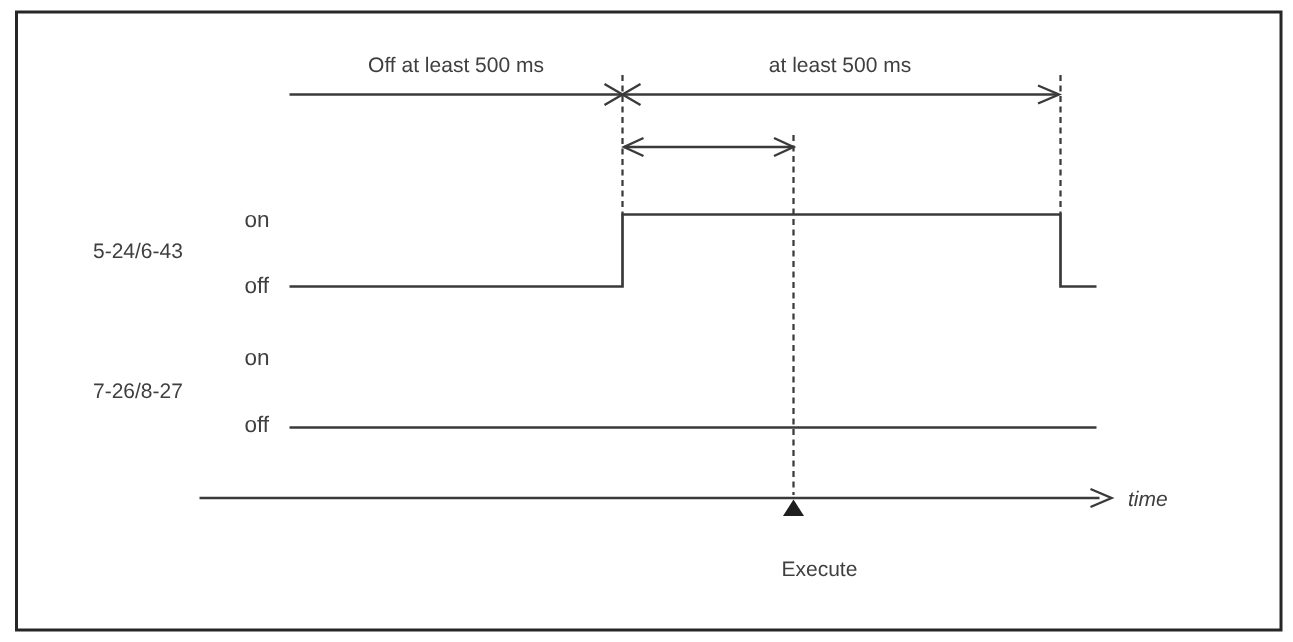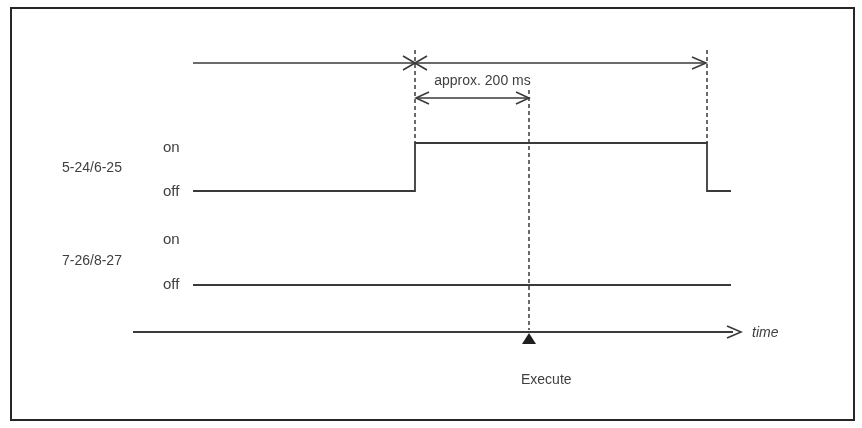--- a/index.html
+++ b/index.html
@@ -89,24 +89,25 @@
     <line x1="193" y1="285" x2="731" y2="285" stroke="#3a3a3a" stroke-width="1.8"></line>
 
     <g stroke="#3a3a3a" stroke-width="1.8" fill="none">
       <line x1="133" y1="332" x2="733" y2="332"></line>
       <polyline points="727,326 741,332 727,338" stroke-width="1.6"></polyline>
     </g>
 
     <polygon points="529,333 522,344 536,344" fill="#1f1f1f" stroke="none"></polygon>
   </svg>
 
-  <div class="lbl center dim-label-approx">approx. 200 ms</div>
+  <div class="lbl center dim-label-off">Off at least 500 ms</div>
+  <div class="lbl center dim-label-right">at least 500 ms</div>
 
   <div class="lbl small sig1-on">on</div>
-  <div class="lbl sig1-name">5-24/6-25</div>
+  <div class="lbl sig1-name">5-24/6-43</div>
   <div class="lbl small sig1-off">off</div>
 
   <div class="lbl small sig2-on">on</div>
   <div class="lbl sig2-name">7-26/8-27</div>
   <div class="lbl small sig2-off">off</div>
 
   <div class="lbl time-label">time</div>
 
   <div class="lbl event-line1">Execute</div>
 

